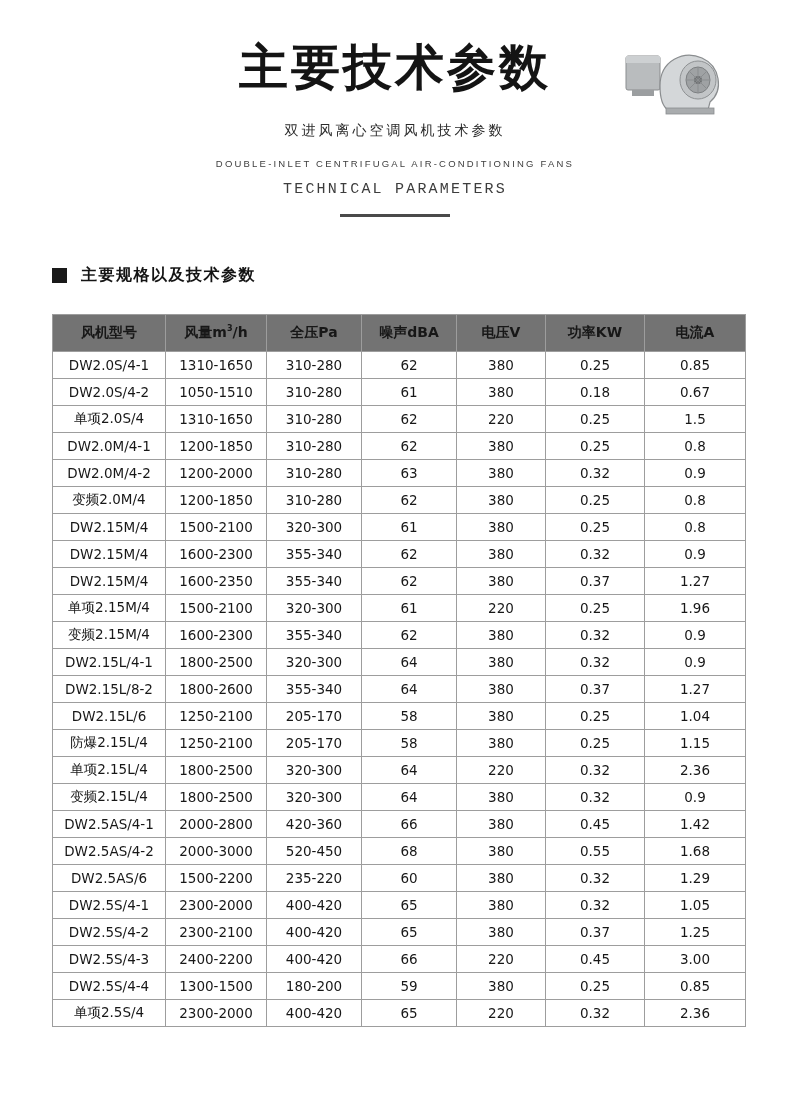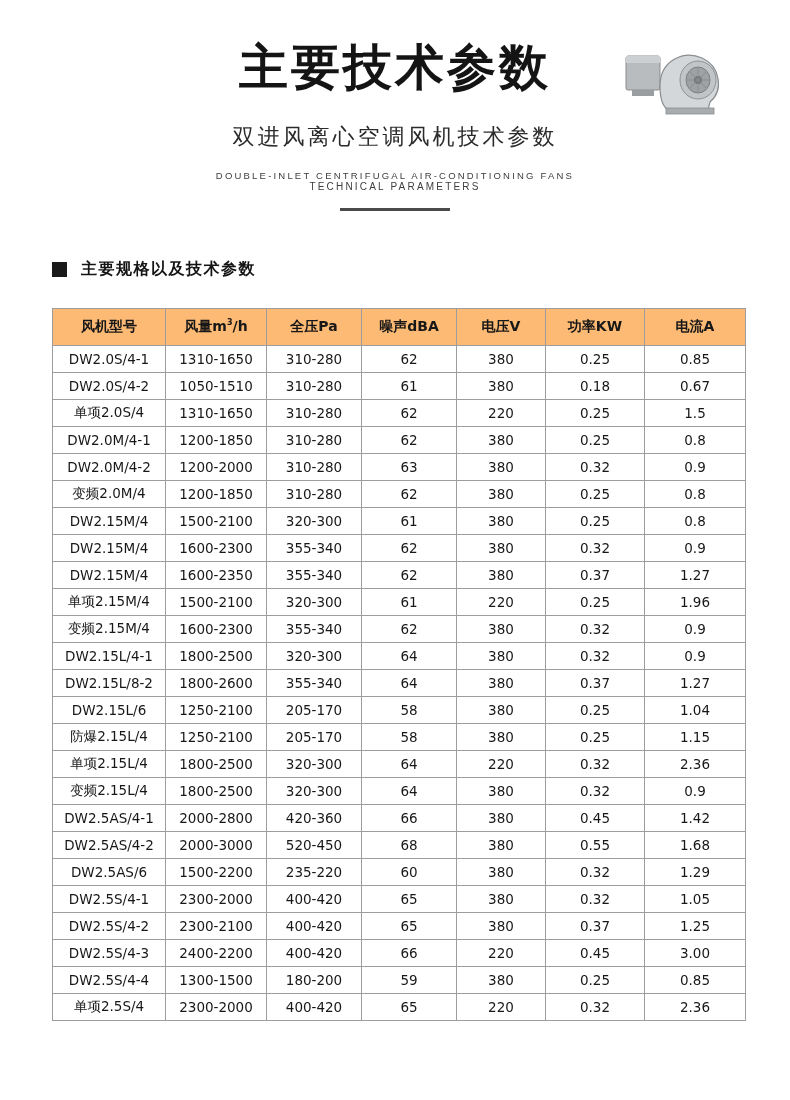--- a/index.html
+++ b/index.html
@@ -32,38 +32,39 @@
   .page-title {
     font-size: 49px;
     font-weight: bold;
     letter-spacing: 3px;
     color: #141414;
     margin: 0;
     line-height: 1.15;
     font-family: "DejaVu Sans", sans-serif;
   }
   .subtitle-cn {
-    font-size: 22px;
+    font-size: 14px;
     letter-spacing: 3px;
     color: #2b2b2b;
     margin-top: 26px;
     font-family: "DejaVu Sans", sans-serif;
   }
   .subtitle-en1 {
     font-size: 9.5px;
     letter-spacing: 2.2px;
     color: #3d3d3d;
     margin-top: 18px;
     font-family: "Liberation Sans", sans-serif;
   }
   .subtitle-en2 {
-    font-size: 10px;
+    font-size: 15px;
     letter-spacing: 2.2px;
     color: #3d3d3d;
-    font-family: Liberation Sans, sans-serif;
+    margin-top: 12px;
+    font-family: Liberation Mono, monospace;
   }
   .rule {
     width: 110px;
     height: 3px;
     background: #4a4a4a;
     margin: 16px auto 0 auto;
   }
 
   
   .section-head {
@@ -98,21 +99,21 @@
     border: 1px solid #9d9d9d;
     text-align: center;
     font-size: 13.5px;
     color: #171717;
     font-family: "DejaVu Sans", sans-serif;
     height: 26px;
     padding: 0;
     white-space: nowrap;
   }
   table.spec th {
-    background: #fdba74;
+    background: #737373;
     font-weight: bold;
     height: 36px;
     font-size: 14px;
   }
   table.spec td {
     background: #ffffff;
   }
   .c0 { width: 112px; }
   .c1 { width: 100px; }
   .c2 { width: 94px; }

